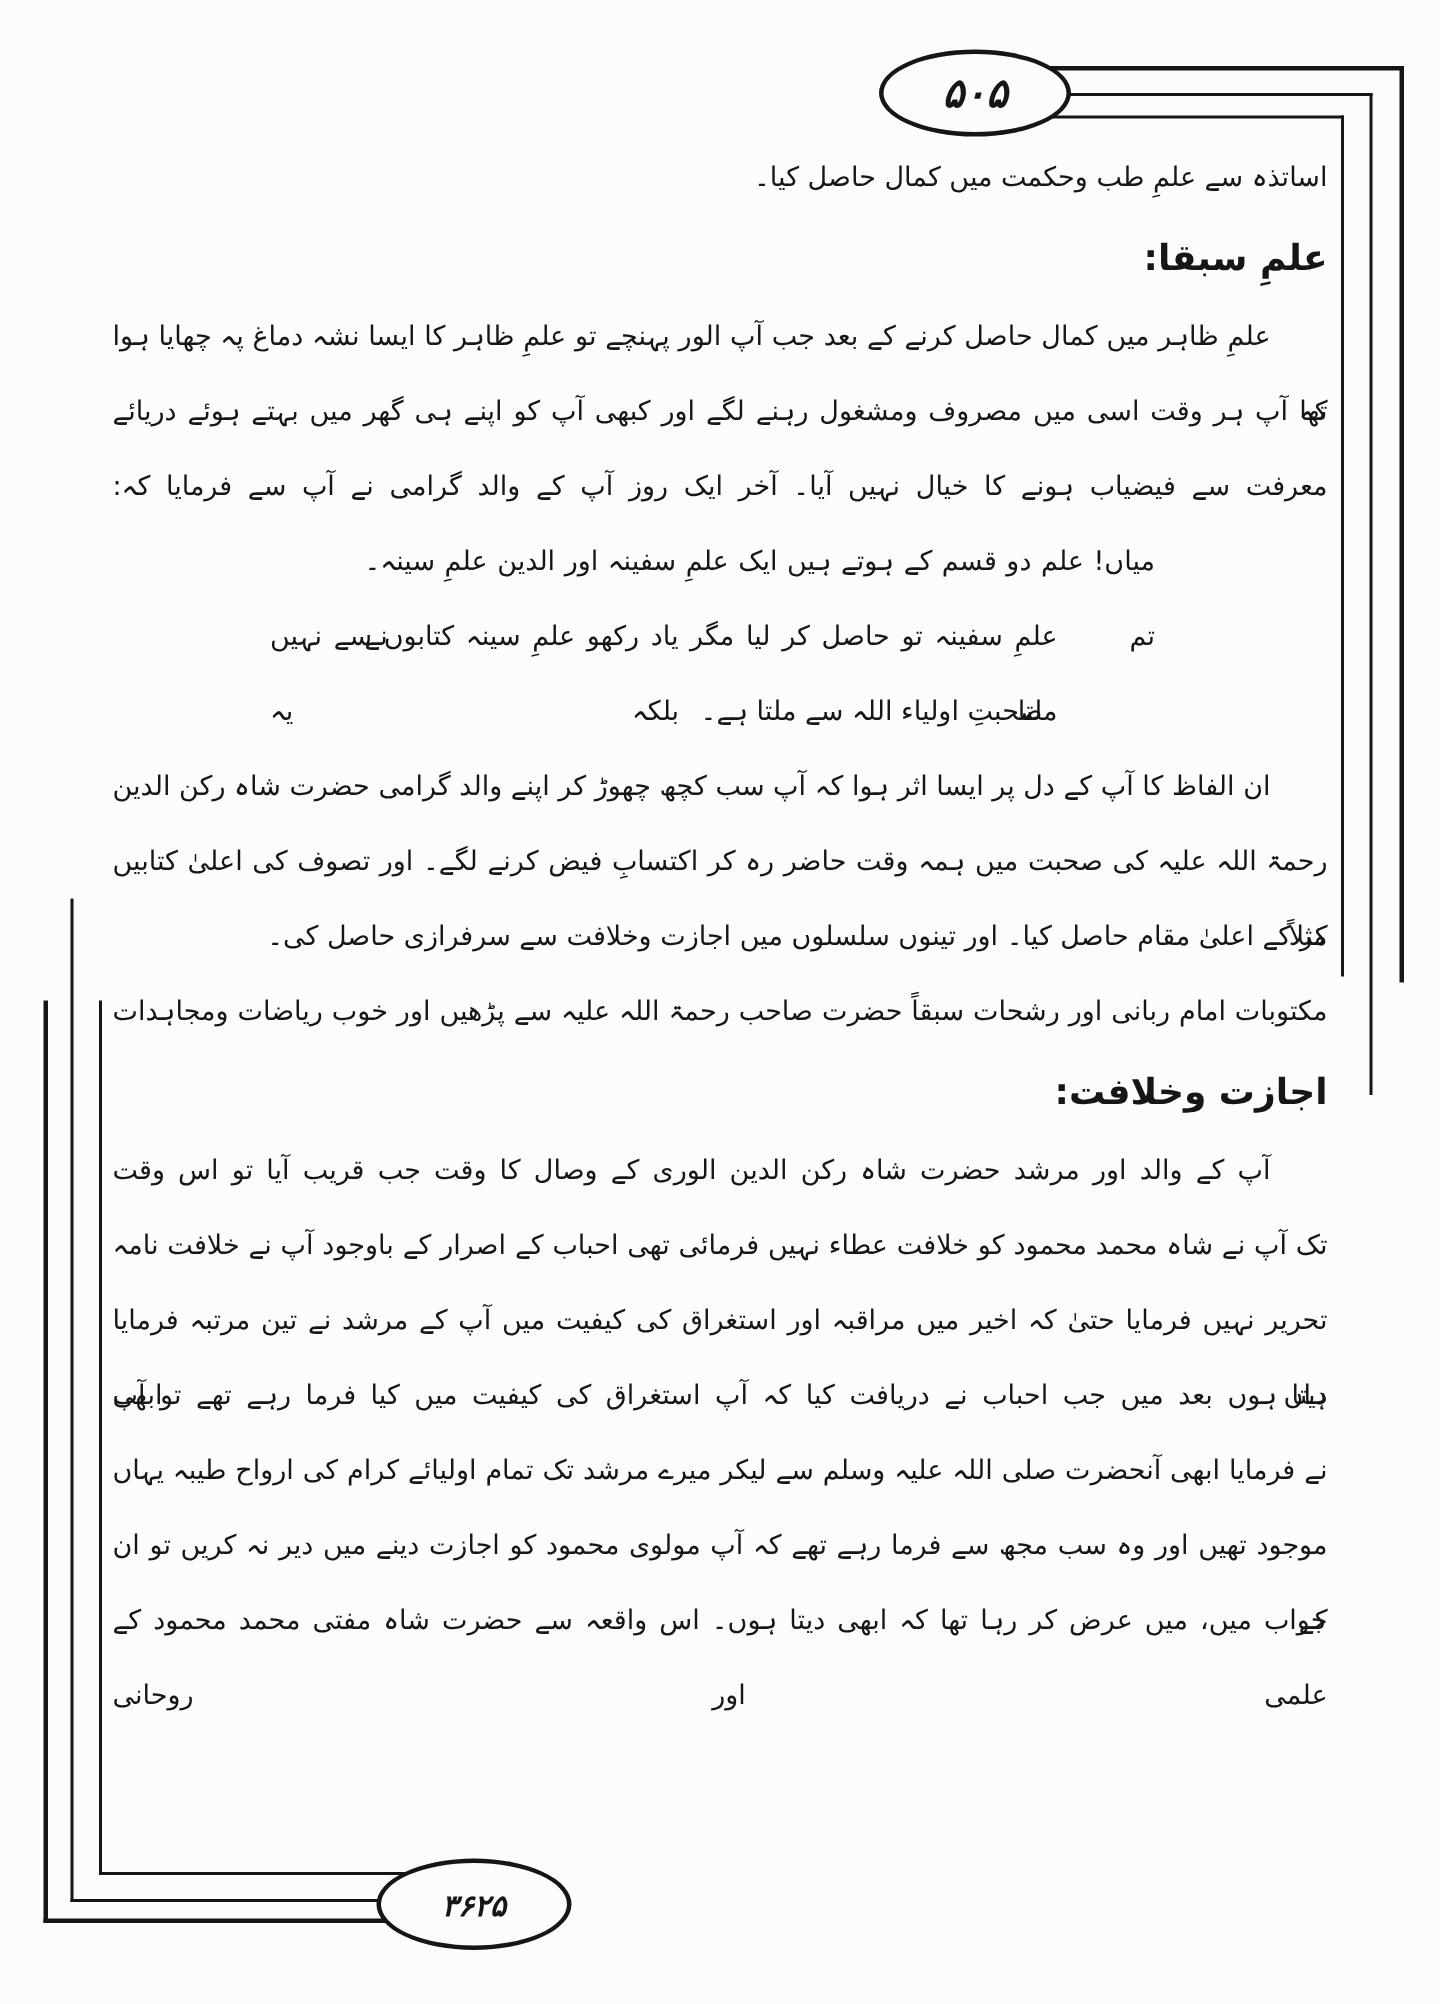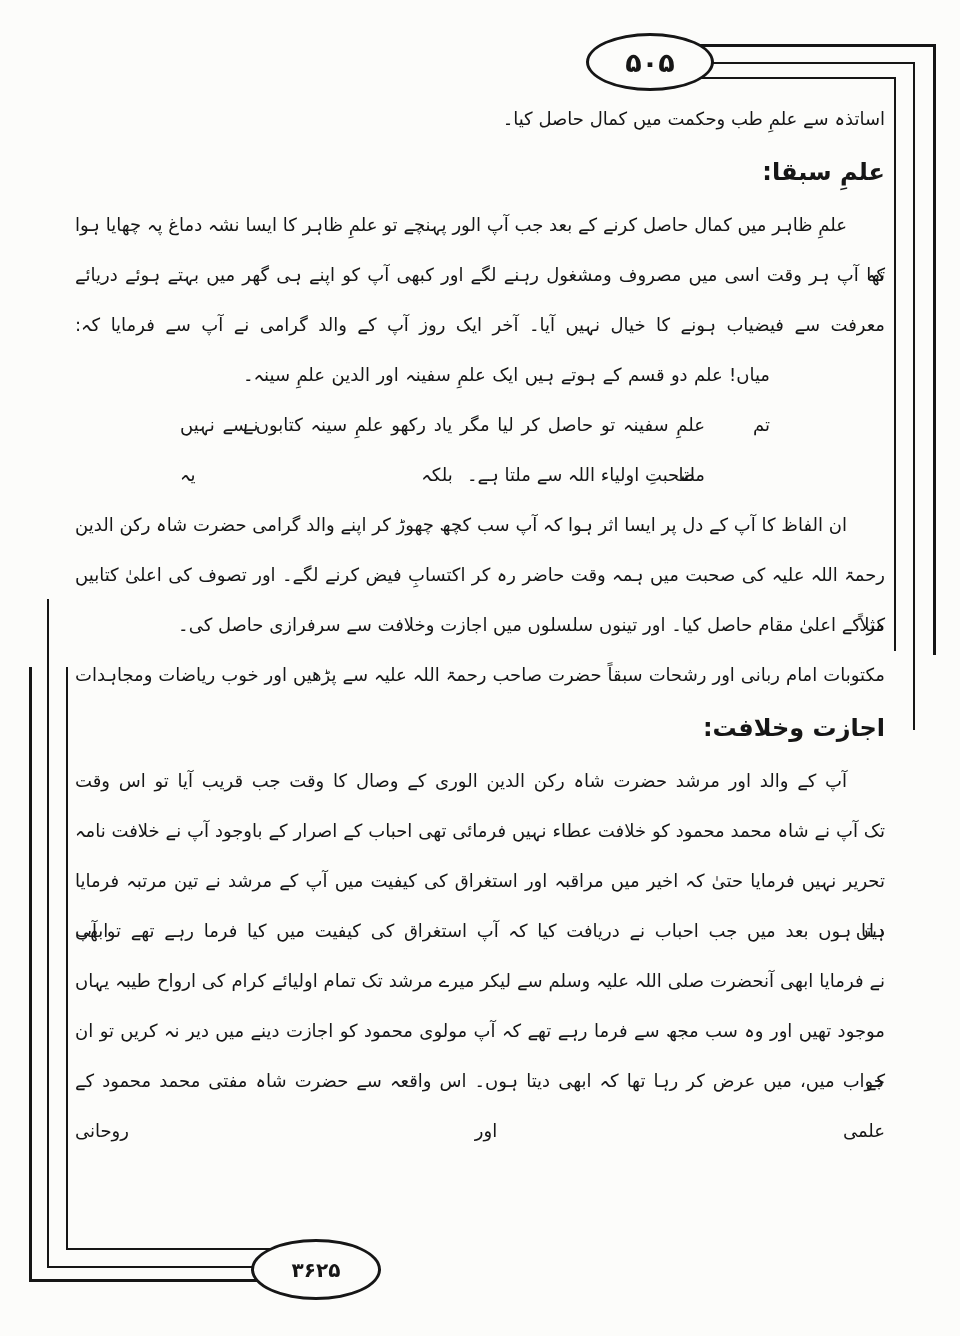--- a/index.html
+++ b/index.html
@@ -25,20 +25,21 @@
   .bl3{top:667px;left:66px;width:259px;height:581px;border-bottom:2px solid var(--ink);border-left:2px solid var(--ink);}
   
   .oval{
     position:absolute;
     background:var(--paper);
     border:3px solid var(--ink);
     border-radius:50%;
     display:flex;align-items:center;justify-content:center;
     font-weight:bold;
     direction:rtl;
+    font-style:italic;
   }
   .oval-top{left:586px;top:33px;width:122px;height:52px;font-size:27px;letter-spacing:4px;}
   .oval-bottom{left:251px;top:1239px;width:124px;height:55px;font-size:20px;letter-spacing:2px;}
   
   .text-block{
     position:absolute;
     top:94px;left:75px;right:75px;
     direction:rtl;
   }
   .line{

